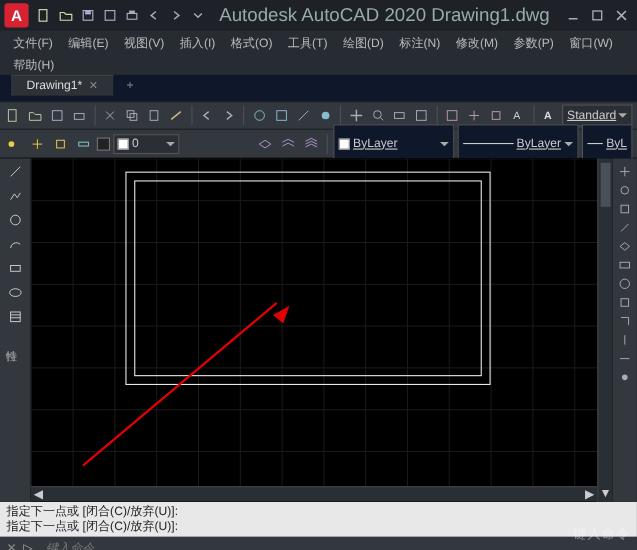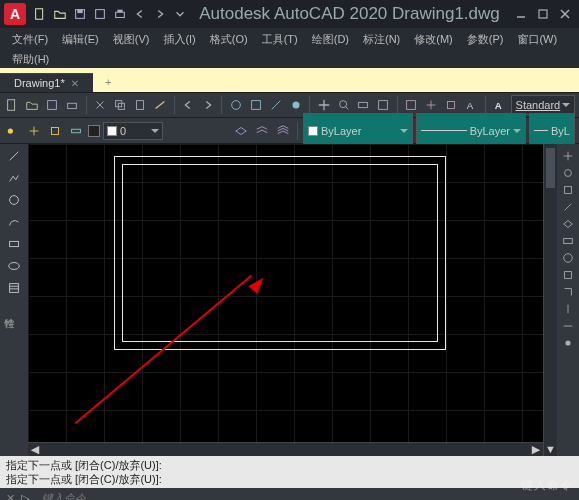--- a/index.html
+++ b/index.html
@@ -7,35 +7,35 @@
 .titlebar{height:28px;background:#1e2228;display:flex;align-items:center;padding:0 4px;}
 .logo{width:22px;height:22px;background:#d92231;border-radius:3px;color:#fff;font-weight:bold;font-size:14px;text-align:center;line-height:22px;margin-right:6px;}
 .qat{display:flex;gap:4px;align-items:center;}
 .qat-ico{width:16px;height:16px;display:flex;align-items:center;justify-content:center;color:#aab;}
 .qat-ico svg{width:14px;height:14px;}
 .title{flex:1;text-align:center;color:#9aa;font-size:17px;}
 .wctrl{display:flex;gap:2px;}
 .wbtn{width:20px;height:18px;display:flex;align-items:center;justify-content:center;color:#aab;}
 .menubar{height:22px;background:#272c33;display:flex;align-items:center;padding:0 6px;gap:2px;}
 .menu-item{padding:2px 6px;color:#bbb;cursor:pointer;}
-.filetab-row{height:24px;background:#fef9c3;display:flex;align-items:flex-end;padding-left:0;}
+.filetab-row{height:24px;background:#0f172a;display:flex;align-items:flex-start;padding-left:10px;}
 .filetab{background:#2d3138;padding:3px 14px;color:#ddd;border-top:1px solid #444;display:flex;align-items:center;gap:6px;}
 .filetab .x{color:#888;font-size:10px;}
 .newtab{width:22px;height:20px;display:flex;align-items:center;justify-content:center;color:#888;margin-left:4px;}
 .toolbar1{height:26px;background:#33383f;display:flex;align-items:center;padding:0 4px;gap:3px;border-top:1px solid #1a1d22;border-bottom:1px solid #1a1d22;}
 .tb-ico{width:18px;height:18px;display:flex;align-items:center;justify-content:center;}
 .tb-ico svg{width:14px;height:14px;}
 .tb-sep{width:1px;height:18px;background:#4a505a;margin:0 2px;}
 .style-dd{width:68px;height:20px;background:#2a2e35;border:1px solid #555;color:#ccc;padding:0 4px;display:flex;align-items:center;justify-content:space-between;font-size:10px;text-decoration:underline;}
 .toolbar2{height:26px;background:#33383f;display:flex;align-items:center;padding:0 4px;gap:3px;border-bottom:1px solid #1a1d22;}
 .cb{width:12px;height:12px;border:1px solid #777;background:#222;}
 .layer-dd{width:60px;height:18px;background:#2a2e35;border:1px solid #555;display:flex;align-items:center;padding:0 3px;gap:3px;}
 .color-sw{width:10px;height:10px;border:1px solid #888;background:#fff;}
 .dd-arrow{width:0;height:0;border-left:4px solid transparent;border-right:4px solid transparent;border-top:4px solid #aaa;margin-left:auto;}
-.bylayer-dd{height:36px;background:#0f766e;border:1px solid #555;display:flex;align-items:center;padding:0 4px;color:#ccc;gap:3px;}
+.bylayer-dd{height:36px;background:#0f172a;border:1px solid #555;display:flex;align-items:center;padding:0 4px;color:#ccc;gap:3px;text-decoration:underline;}
 .bylayer-dd.wide1{width:110px;}
 .bylayer-dd.wide2{width:110px;}
 .bylayer-dd.wide3{width:46px;}
 .line-sample{flex:1;height:1px;background:#ccc;}
 .workspace{position:relative;height:312px;background:#000;display:flex;}
 .left-tools{width:28px;background:#33383f;display:flex;flex-direction:column;align-items:center;gap:2px;padding-top:2px;}
 .lt-ico{width:22px;height:20px;display:flex;align-items:center;justify-content:center;}
 .lt-ico svg{width:14px;height:14px;}
 .canvas-wrap{flex:1;position:relative;background:#000;overflow:hidden;}
 .grid{position:absolute;inset:0;background-image:linear-gradient(#1a1a1a 1px,transparent 1px),linear-gradient(90deg,#1a1a1a 1px,transparent 1px);background-size:38px 38px;}

